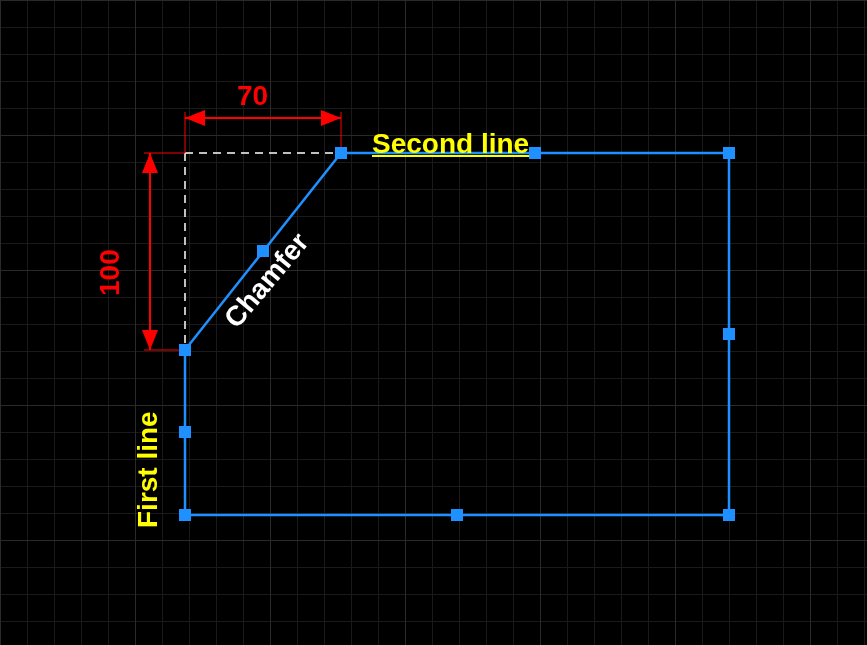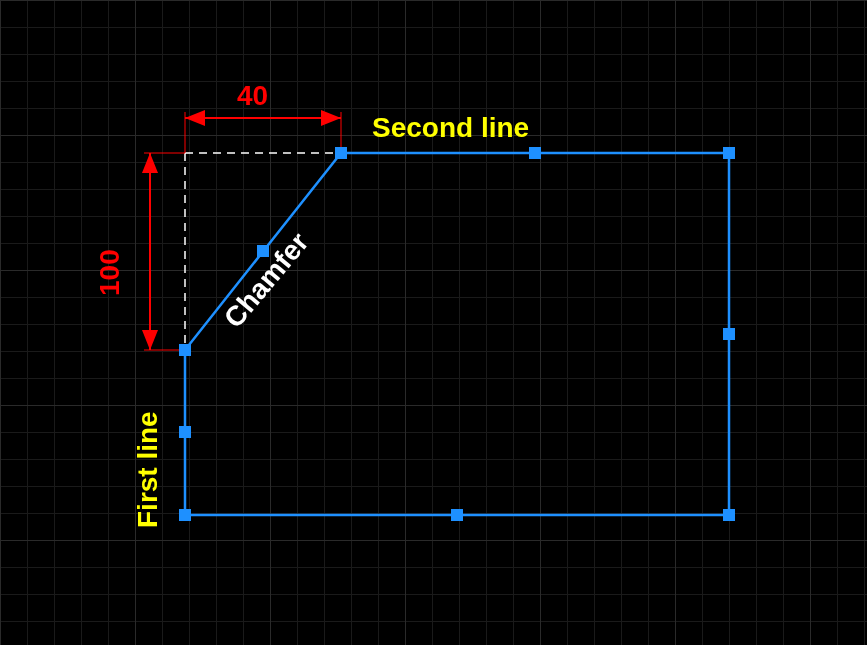--- a/index.html
+++ b/index.html
@@ -87,21 +87,21 @@
 <div class="grip" style="left:729px;top:153px;"></div>
 <div class="grip" style="left:729px;top:515px;"></div>
 <div class="grip" style="left:185px;top:515px;"></div>
 
 <div class="grip" style="left:263px;top:251px;"></div>
 <div class="grip" style="left:535px;top:153px;"></div>
 <div class="grip" style="left:729px;top:334px;"></div>
 <div class="grip" style="left:457px;top:515px;"></div>
 <div class="grip" style="left:185px;top:432px;"></div>
 
-<div class="label red" style="left:237px;top:80px;">40</div>
+<div class="label red" style="left:237px;top:80px;">70</div>
 
 <div class="label red rotate-left" style="left:110px;top:280px;">100</div>
 
-<div class="label yellow" style="left:372px;top:112px;">Second line</div>
+<div class="label yellow" style="left:372px;top:128px;text-decoration:underline;">Second line</div>
 
 <div class="label yellow rotate-left" style="left:148px;top:512px;">First line</div>
 
 <div class="label white-label rotate-diag" style="left:230px;top:308px;">Chamfer</div>
 
 </body></html>

